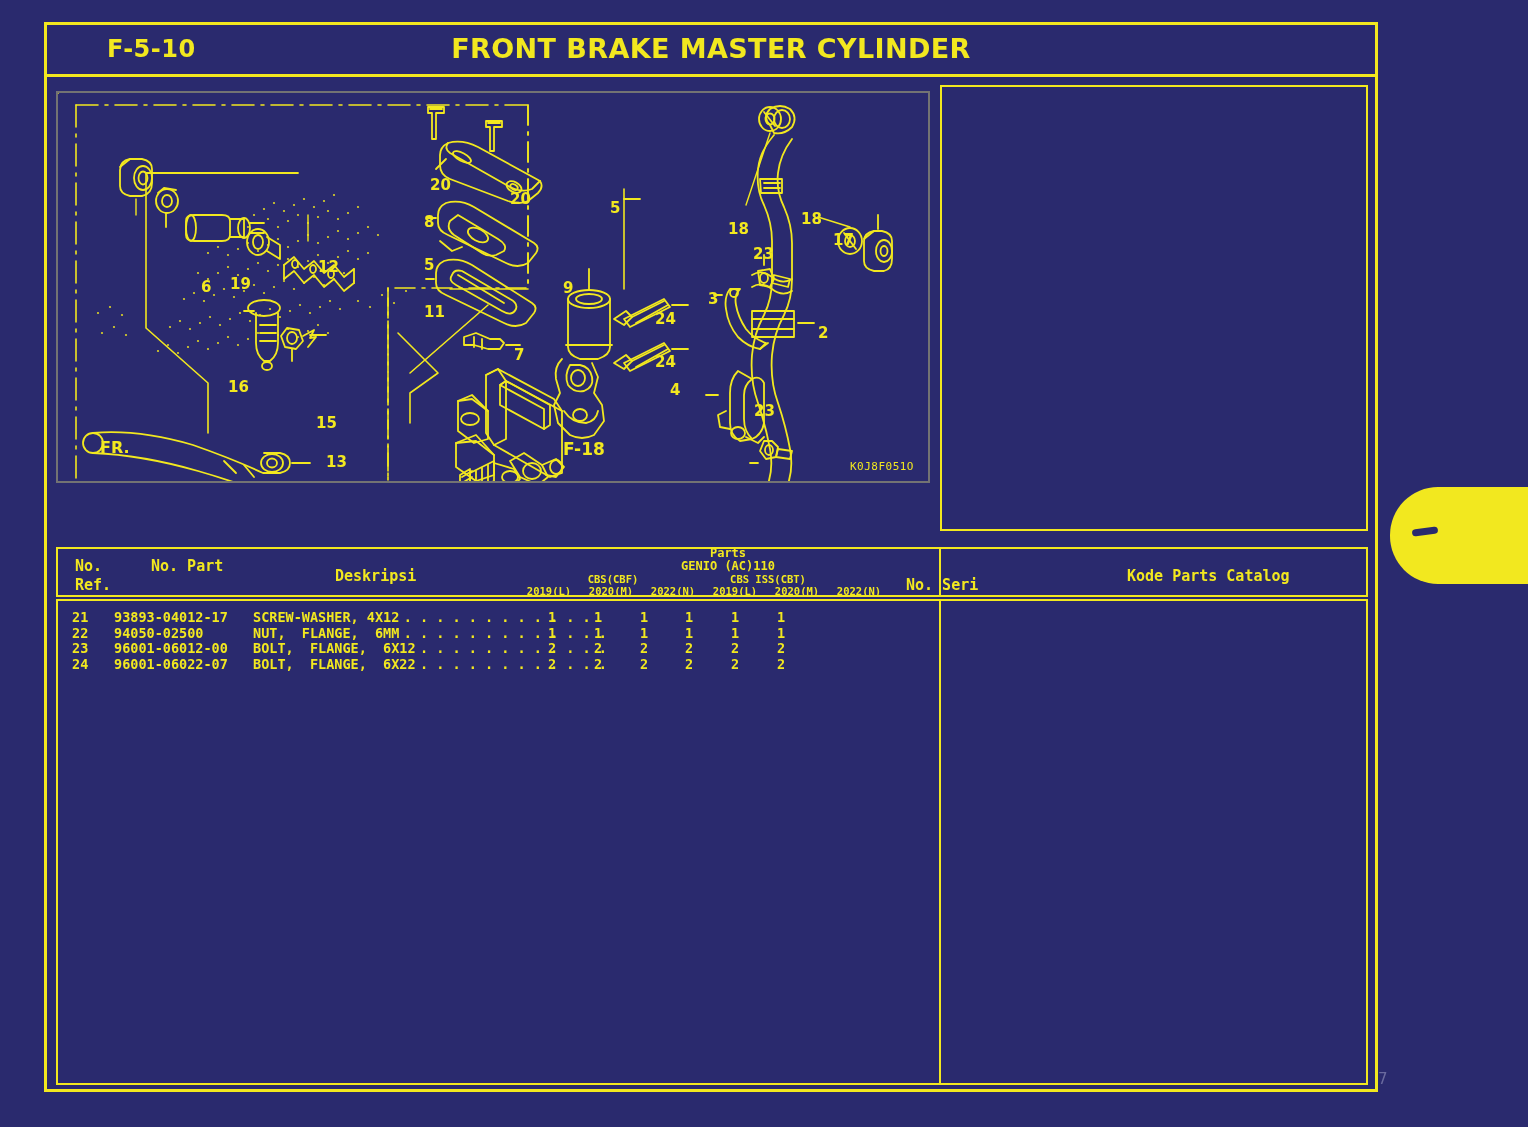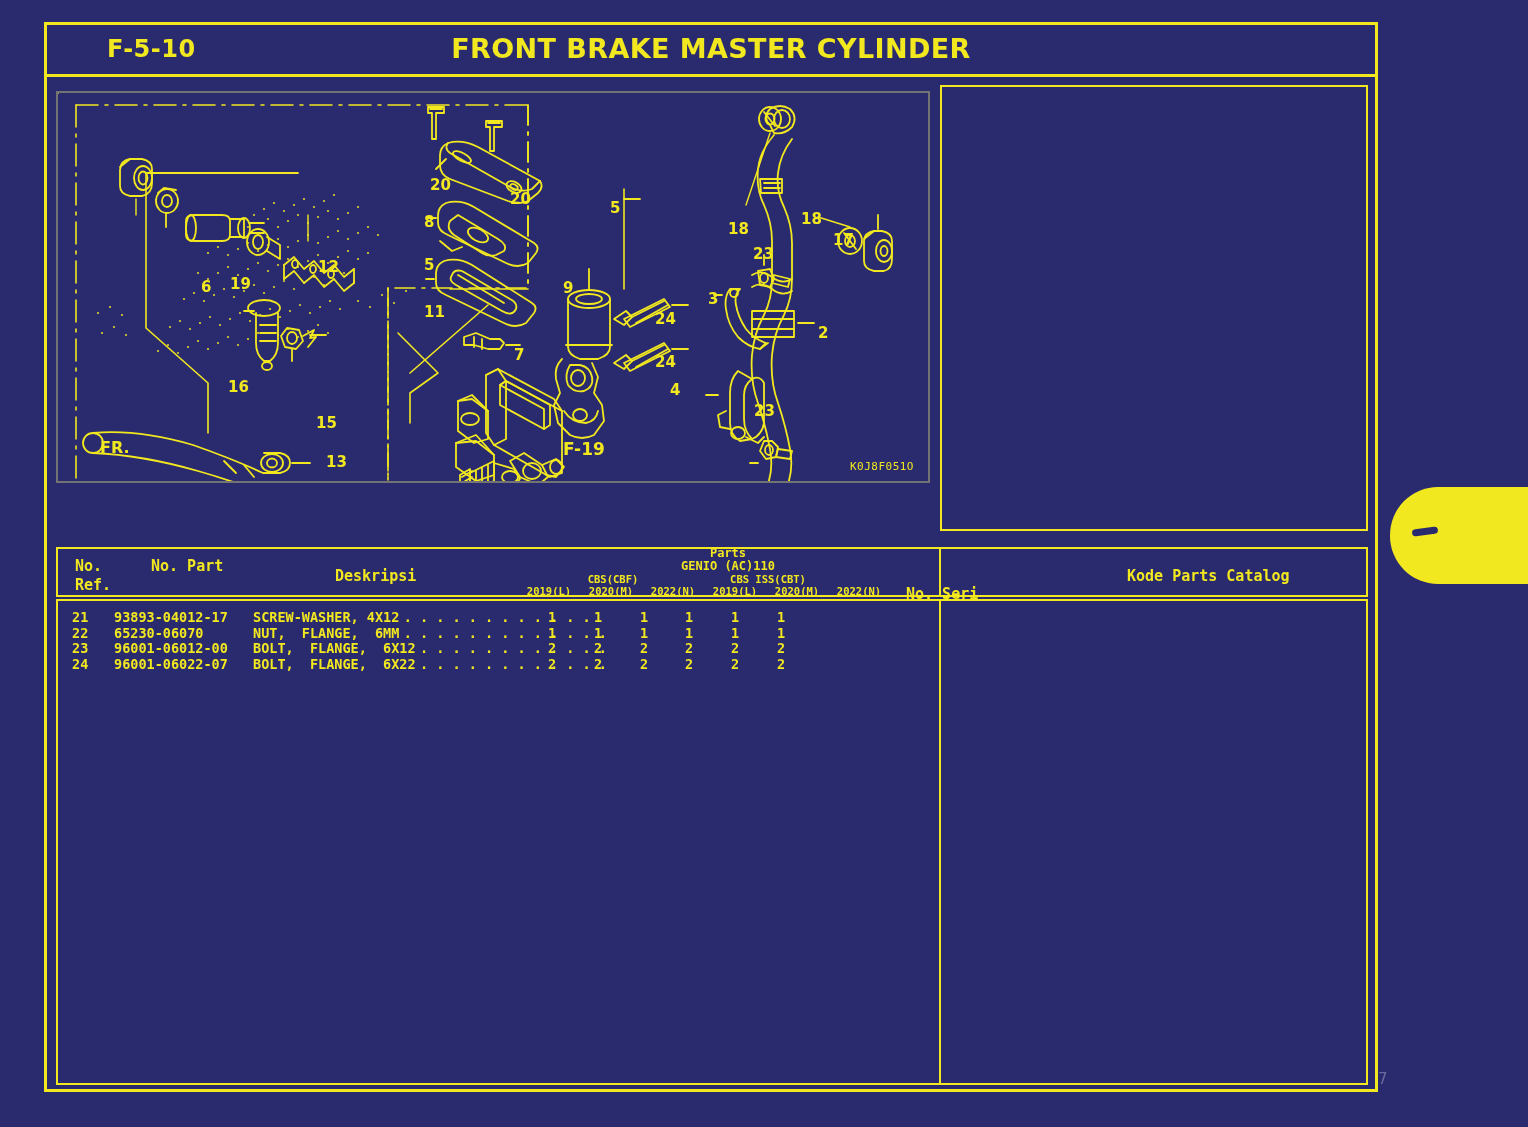--- a/index.html
+++ b/index.html
@@ -609,63 +609,63 @@
           <div class="cal" style="position: absolute; left: 695px; top: 152px; color: rgb(242, 232, 31); font-family: &quot;DejaVu Sans&quot;, sans-serif; font-weight: bold; font-size: 15px;">23</div>
           <div class="cal" style="position: absolute; left: 650px; top: 197px; color: rgb(242, 232, 31); font-family: &quot;DejaVu Sans&quot;, sans-serif; font-weight: bold; font-size: 15px;">3</div>
           <div class="cal" style="position: absolute; left: 760px; top: 231px; color: rgb(242, 232, 31); font-family: &quot;DejaVu Sans&quot;, sans-serif; font-weight: bold; font-size: 15px;">2</div>
           <div class="cal" style="position: absolute; left: 612px; top: 288px; color: rgb(242, 232, 31); font-family: &quot;DejaVu Sans&quot;, sans-serif; font-weight: bold; font-size: 15px;">4</div>
           <div class="cal" style="position: absolute; left: 696px; top: 309px; color: rgb(242, 232, 31); font-family: &quot;DejaVu Sans&quot;, sans-serif; font-weight: bold; font-size: 15px;">23</div>
           <div class="cal" style="position: absolute; left: 668px; top: 430px; color: rgb(242, 232, 31); font-family: &quot;DejaVu Sans&quot;, sans-serif; font-weight: bold; font-size: 15px;">18</div>
           <div class="cal" style="position: absolute; left: 715px; top: 403px; color: rgb(242, 232, 31); font-family: &quot;DejaVu Sans&quot;, sans-serif; font-weight: bold; font-size: 15px;">18</div>
         </div>
 
       <div class="fr-label">FR.</div>
-      <div class="f18-label">F-19</div>
+      <div class="f18-label">F-18</div>
       <div class="fig-code">K0J8F051O</div>
     </div>
 
     <div class="side-panel"></div>
   </div>
 
   <div class="tbl-head">
     <div class="vdiv" style="left:881px;"></div>
 
     <div class="hc" style="left:17px;top:8px;">No.</div>
     <div class="hc" style="left:17px;top:27px;">Ref.</div>
     <div class="hc" style="left:93px;top:8px;">No. Part</div>
     <div class="hc" style="left:277px;top:18px;">Deskripsi</div>
 
     <div class="hc sm" style="left:520px;top:-3px;width:300px;text-align:center;">Parts</div>
     <div class="hc sm" style="left:500px;top:10px;width:340px;text-align:center;">GENIO (AC)110</div>
     <div class="hc xs" style="left:475px;top:24px;width:160px;text-align:center;">CBS(CBF)</div>
     <div class="hc xs" style="left:620px;top:24px;width:180px;text-align:center;">CBS ISS(CBT)</div>
     <div class="hc xs" id="yearrow" style="left:460px;top:36px;width:360px;"><span style="position: absolute; left: 0px; width: 62px; text-align: center;">2019(L)</span><span style="position: absolute; left: 62px; width: 62px; text-align: center;">2020(M)</span><span style="position: absolute; left: 124px; width: 62px; text-align: center;">2022(N)</span><span style="position: absolute; left: 186px; width: 62px; text-align: center;">2019(L)</span><span style="position: absolute; left: 248px; width: 62px; text-align: center;">2020(M)</span><span style="position: absolute; left: 310px; width: 62px; text-align: center;">2022(N)</span></div>
 
-    <div class="hc" style="left:848px;top:36px;">No. Seri</div>
+    <div class="hc" style="left:848px;top:27px;">No. Seri</div>
     <div class="hc" style="left:1028px;top:18px;padding-left:41px;">Kode Parts Catalog</div>
   </div>
 
   <div class="tbl-body">
     <div class="vdiv" style="left:881px;"></div>
     <div class="rows" id="rows">
         <div class="row">
           <div class="cell " style="left: 14px;">21</div>
           <div class="cell " style="left: 56px;">93893-04012-17</div>
           <div class="cell " style="left: 195px;">SCREW-WASHER, 4X12</div>
           <div class="cell " style="left: 345.7px;">. . . . . . . . . . . .</div>
           <div class="cell qty" style="left: 484px; width: 20px; text-align: center;">1</div>
           <div class="cell qty" style="left: 530px; width: 20px; text-align: center;">1</div>
           <div class="cell qty" style="left: 576px; width: 20px; text-align: center;">1</div>
           <div class="cell qty" style="left: 621px; width: 20px; text-align: center;">1</div>
           <div class="cell qty" style="left: 667px; width: 20px; text-align: center;">1</div>
           <div class="cell qty" style="left: 713px; width: 20px; text-align: center;">1</div>
         </div>
         <div class="row">
           <div class="cell " style="left: 14px;">22</div>
-          <div class="cell " style="left: 56px;">65230-06070</div>
+          <div class="cell " style="left: 56px;">94050-02500</div>
           <div class="cell " style="left: 195px;">NUT,  FLANGE,  6MM</div>
           <div class="cell " style="left: 345.7px;">. . . . . . . . . . . . .</div>
           <div class="cell qty" style="left: 484px; width: 20px; text-align: center;">1</div>
           <div class="cell qty" style="left: 530px; width: 20px; text-align: center;">1</div>
           <div class="cell qty" style="left: 576px; width: 20px; text-align: center;">1</div>
           <div class="cell qty" style="left: 621px; width: 20px; text-align: center;">1</div>
           <div class="cell qty" style="left: 667px; width: 20px; text-align: center;">1</div>
           <div class="cell qty" style="left: 713px; width: 20px; text-align: center;">1</div>
         </div>
         <div class="row">

